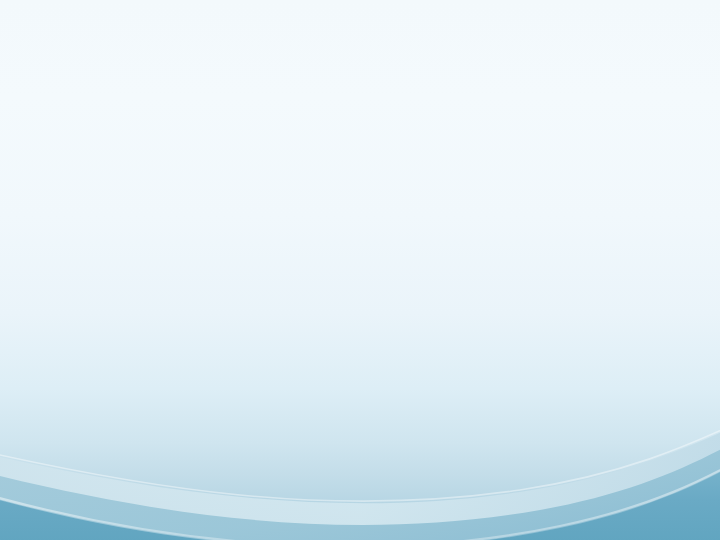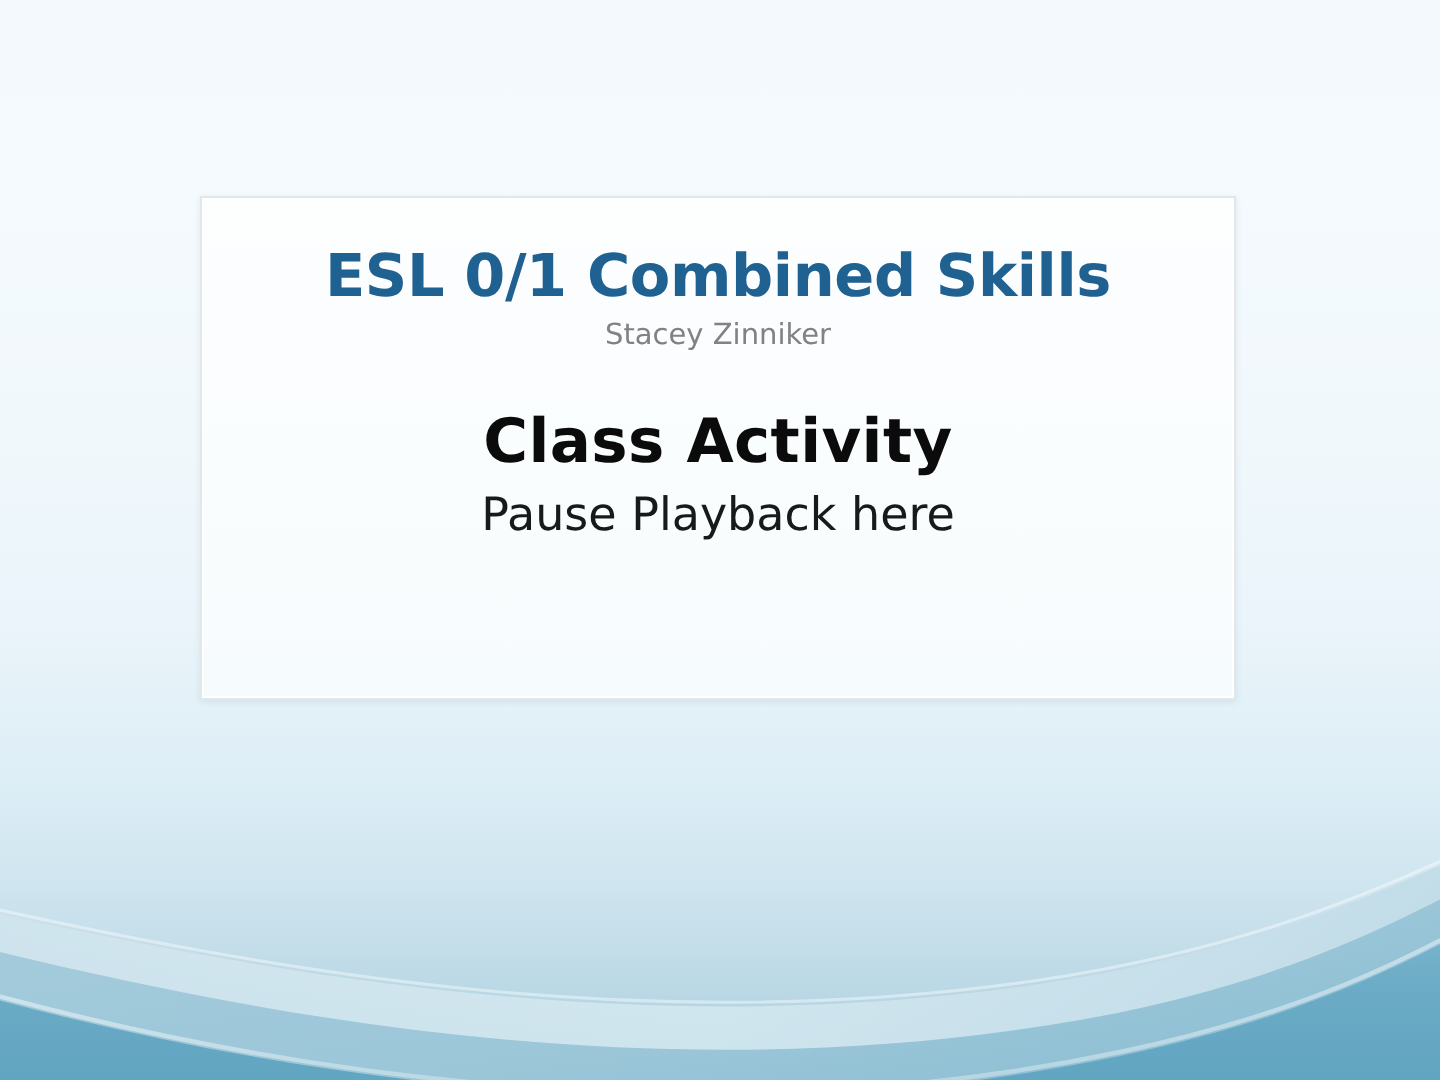--- a/index.html
+++ b/index.html
@@ -131,27 +131,14 @@
 
     <path d="M -40,466 C 160,518 350,543 540,510 C 640,492 700,462 760,428 L 760,560 L -40,560 Z" fill="url(#waveMid)"></path>
 
     <path d="M -40,489 C 170,551 380,566 560,528 C 650,509 706,482 760,450 L 760,560 L -40,560 Z" fill="url(#waveMain)"></path>
 
     <path d="M -40,487 C 170,549 380,564 560,526 C 650,507 706,480 760,448" fill="none" stroke="url(#waveSheen)" stroke-width="2.2"></path>
 
     <path d="M -40,446 C 150,490 330,518 520,490 C 620,475 686,448 760,412" fill="none" stroke="#ffffff" stroke-opacity="0.42" stroke-width="1.6"></path>
   </svg>
 
-  <div class="content-box">
-    <div class="text-stack">
-
-      <h1 class="title">ESL 0/1 Combined Skills</h1>
-
-      <p class="subtitle">Stacey Zinniker</p>
-
-      <h2 class="heading">Class Activity</h2>
-
-      <p class="caption">Pause Playback here</p>
-
-    </div>
-  </div>
 
 </div>
 
 </body></html>

